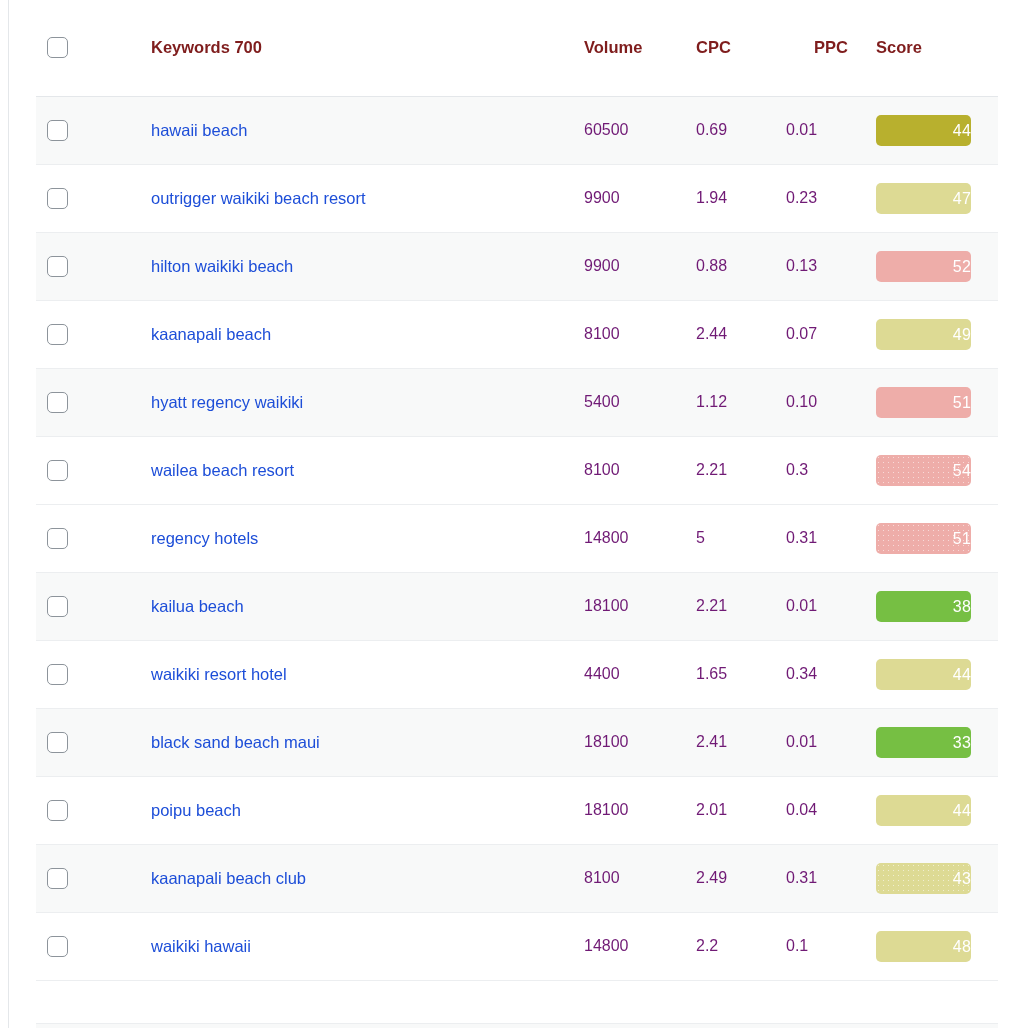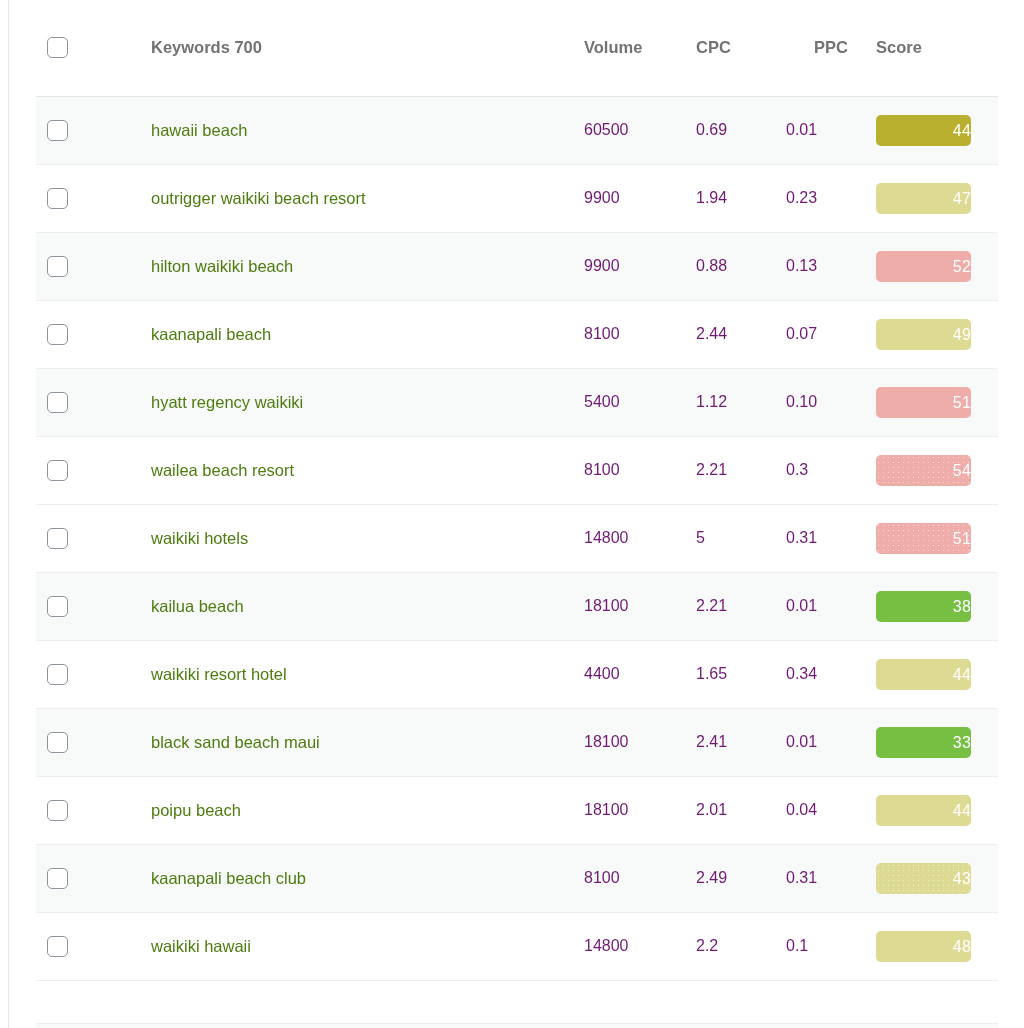--- a/index.html
+++ b/index.html
@@ -44,21 +44,21 @@
   table.kw col.c-cpc   { width: 90px; }
   table.kw col.c-ppc   { width: 90px; }
   table.kw col.c-score { width: 122px; }
 
   thead th {
     height: 96px;
     vertical-align: middle;
     padding: 0;
     font-size: 16.5px;
     font-weight: bold;
-    color: #737373;
+    color: #7f1d1d;
     text-align: left;
     background: #ffffff;
     border-bottom: 1px solid #e4e7ea;
   }
   thead th.th-check { padding-left: 11px; }
   thead th.th-kw    { padding-left: 1px; }
   thead th.th-vol   { padding-left: 0px; }
   thead th.th-cpc   { padding-left: 0px; }
   thead th.th-ppc   { padding-left: 0px; text-align: center; }
   thead th.th-score { padding-left: 0px; }
@@ -76,21 +76,21 @@
   tbody td.td-check { padding-left: 11px; }
   tbody td.td-kw {
     padding-left: 1px;
     color: #4a86c8;
     font-size: 16.5px;
     white-space: nowrap;
     overflow: hidden;
     text-overflow: ellipsis;
   }
   tbody td.td-kw .kw-link {
-    color: #4d7c0f;
+    color: #1d4ed8;
     text-decoration: none;
     cursor: pointer;
   }
   tbody td.td-num { font-size: 16px; color: #701a75; }
   tbody td.td-score { padding-left: 0; }
 
   .cbx {
     display: inline-block;
     width: 21px;
     height: 21px;
@@ -199,21 +199,21 @@
           <tr class="even">
             <td class="td-check"><span class="cbx"></span></td>
             <td class="td-kw"><span class="kw-link">wailea beach resort</span></td>
             <td class="td-num">8100</td>
             <td class="td-num">2.21</td>
             <td class="td-num">0.3</td>
             <td class="td-score"><span class="badge tex" style="background-color: rgb(238, 173, 169);">54</span></td>
           </tr>
           <tr class="even">
             <td class="td-check"><span class="cbx"></span></td>
-            <td class="td-kw"><span class="kw-link">waikiki hotels</span></td>
+            <td class="td-kw"><span class="kw-link">regency hotels</span></td>
             <td class="td-num">14800</td>
             <td class="td-num">5</td>
             <td class="td-num">0.31</td>
             <td class="td-score"><span class="badge tex" style="background-color: rgb(238, 173, 169);">51</span></td>
           </tr>
           <tr class="odd">
             <td class="td-check"><span class="cbx"></span></td>
             <td class="td-kw"><span class="kw-link">kailua beach</span></td>
             <td class="td-num">18100</td>
             <td class="td-num">2.21</td>

